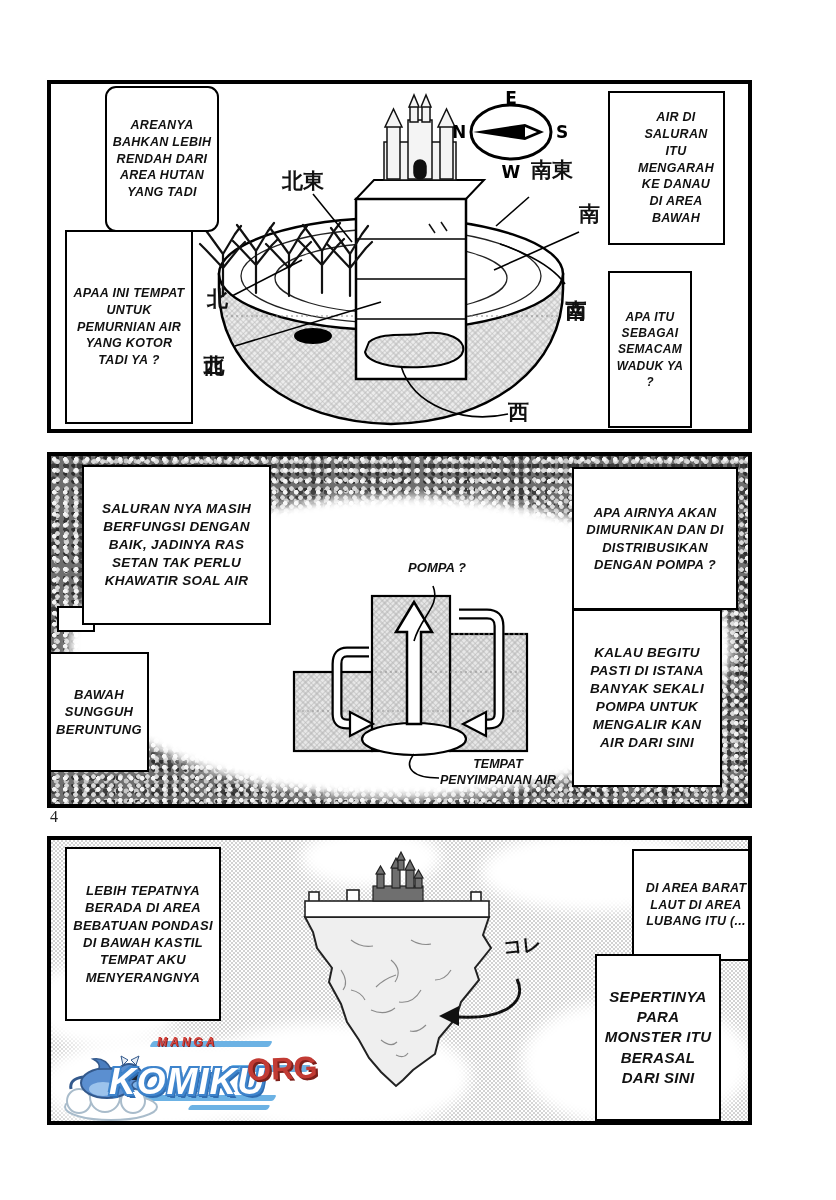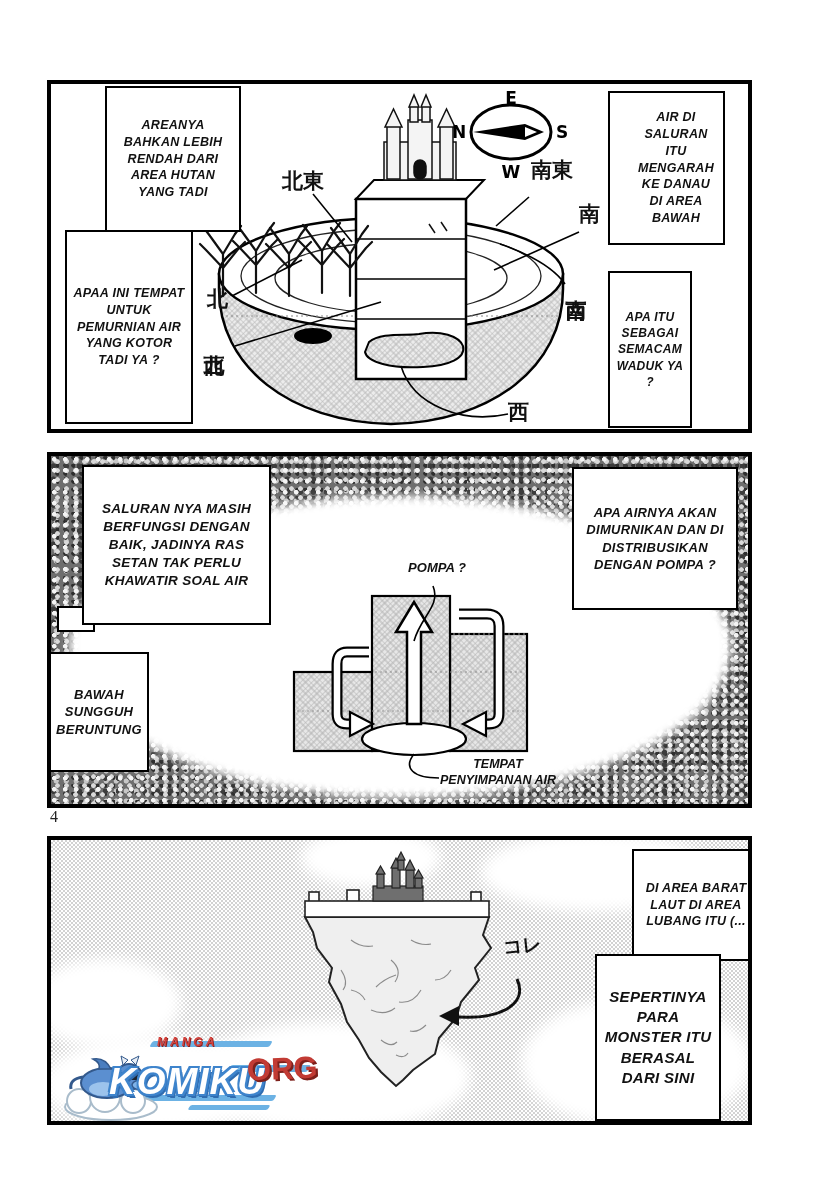--- a/index.html
+++ b/index.html
@@ -125,21 +125,21 @@
   </svg>
 
   <div class="jp" style="left:231px;top:86px;">北東</div>
   <div class="jp" style="left:480px;top:75px;">南東</div>
   <div class="jp" style="left:528px;top:119px;">南</div>
   <div class="jp vert" style="left:514px;top:199px;">南西</div>
   <div class="jp" style="left:156px;top:204px;">北</div>
   <div class="jp vert" style="left:152px;top:254px;">北西</div>
   <div class="jp" style="left:457px;top:317px;">西</div>
 
-  <div class="bubble" style="left:54px;top:2px;width:136px;height:146px;font-size:12.5px;">AREANYA BAHKAN LEBIH RENDAH DARI AREA HUTAN YANG TADI</div>
+  <div class="bubble" style="left:54px;top:2px;width:114px;height:146px;font-size:12.5px;border-radius:11px;">AREANYA BAHKAN LEBIH RENDAH DARI AREA HUTAN YANG TADI</div>
   <div class="bubble" style="left:14px;top:146px;width:128px;height:194px;font-size:12.5px;">APAA INI TEMPAT UNTUK PEMURNIAN AIR YANG KOTOR TADI YA ?</div>
   <div class="bubble" style="left:557px;top:7px;width:117px;height:154px;font-size:12.5px;padding-left:24px;">AIR DI SALURAN ITU MENGARAH KE DANAU DI AREA BAWAH</div>
   <div class="bubble" style="left:557px;top:187px;width:84px;height:157px;font-size:12px;">APA ITU SEBAGAI SEMACAM WADUK YA ?</div>
 </div>
 
 <div class="panel" id="panel-middle">
   <div id="p2-ellipse"></div>
 
   <svg class="art" width="699" height="350" viewBox="0 0 699 350">
     <defs>
@@ -175,20 +175,21 @@
     <path d="M363,298 C352,312 362,322 388,322" fill="none" stroke="#000" stroke-width="1.6"></path>
   </svg>
 
   <div class="dlabel" style="left:336px;top:104px;width:100px;font-size:13px;">POMPA ?</div>
   <div class="dlabel" style="left:383px;top:300px;width:128px;font-size:12.5px;line-height:1.3;">TEMPAT PENYIMPANAN AIR</div>
 
   <div class="step" style="left:6px;top:150px;width:34px;height:22px;"></div>
   <div class="bubble" style="left:31px;top:9px;width:189px;height:160px;font-size:13.5px;">SALURAN NYA MASIH BERFUNGSI DENGAN BAIK, JADINYA RAS SETAN TAK PERLU KHAWATIR SOAL AIR</div>
   <div class="bubble" style="left:0px;top:196px;width:98px;height:120px;font-size:13px;border-left:none;">BAWAH SUNGGUH BERUNTUNG</div>
   <div class="bubble" style="left:521px;top:11px;width:166px;height:143px;font-size:13px;">APA AIRNYA AKAN DIMURNIKAN DAN DI DISTRIBUSIKAN DENGAN POMPA ?</div>
+  <div class="bubble" style="left:521px;top:153px;width:150px;height:178px;font-size:13.5px;">KALAU BEGITU PASTI DI ISTANA BANYAK SEKALI POMPA UNTUK MENGALIR KAN AIR DARI SINI</div>
 </div>
 
 <div class="panel" id="panel-bottom">
   <div class="cloud" style="left:430px;top:-8px;width:230px;height:80px;"></div>
   <div class="cloud" style="left:250px;top:-12px;width:140px;height:60px;"></div>
   <div class="cloud" style="left:-20px;top:118px;width:150px;height:90px;"></div>
   <div class="cloud" style="left:140px;top:182px;width:280px;height:110px;"></div>
   <div class="cloud" style="left:470px;top:158px;width:230px;height:130px;"></div>
   <div class="cloud" style="left:-10px;top:196px;width:230px;height:96px;"></div>
 
@@ -235,20 +236,21 @@
     </g>
 
     <g>
       <path d="M466,139 C478,165 448,182 396,176" fill="none" stroke="#111" stroke-width="3"></path>
       <polygon points="408,166 388,176 408,186" fill="#111"></polygon>
     </g>
   </svg>
 
   <div class="jp" style="left:452px;top:96px;font-size:19px;transform:rotate(-6deg);font-weight:bold;">コレ</div>
 
+  <div class="bubble" style="left:14px;top:7px;width:156px;height:174px;font-size:13px;">LEBIH TEPATNYA BERADA DI AREA BEBATUAN PONDASI DI BAWAH KASTIL TEMPAT AKU MENYERANGNYA</div>
   <div class="bubble" style="left:581px;top:9px;width:128px;height:112px;font-size:12.5px;">DI AREA BARAT LAUT DI AREA LUBANG ITU (...</div>
   <div class="bubble" style="left:544px;top:114px;width:126px;height:167px;font-size:15px;">SEPERTINYA PARA MONSTER ITU BERASAL DARI SINI</div>
 
   <div id="logo">
     <div class="stripe" style="left:92px;top:6px;width:120px;height:6px;"></div>
     <div class="stripe" style="left:170px;top:30px;width:80px;height:7px;"></div>
     <div class="stripe" style="left:66px;top:60px;width:150px;height:6px;"></div>
     <div class="stripe" style="left:130px;top:70px;width:80px;height:5px;"></div>
     <svg width="104" height="84" style="position:absolute;left:0;top:6px;">
       <ellipse cx="52" cy="66" rx="46" ry="13" fill="#fff" stroke="#a9bccb" stroke-width="2"></ellipse>

